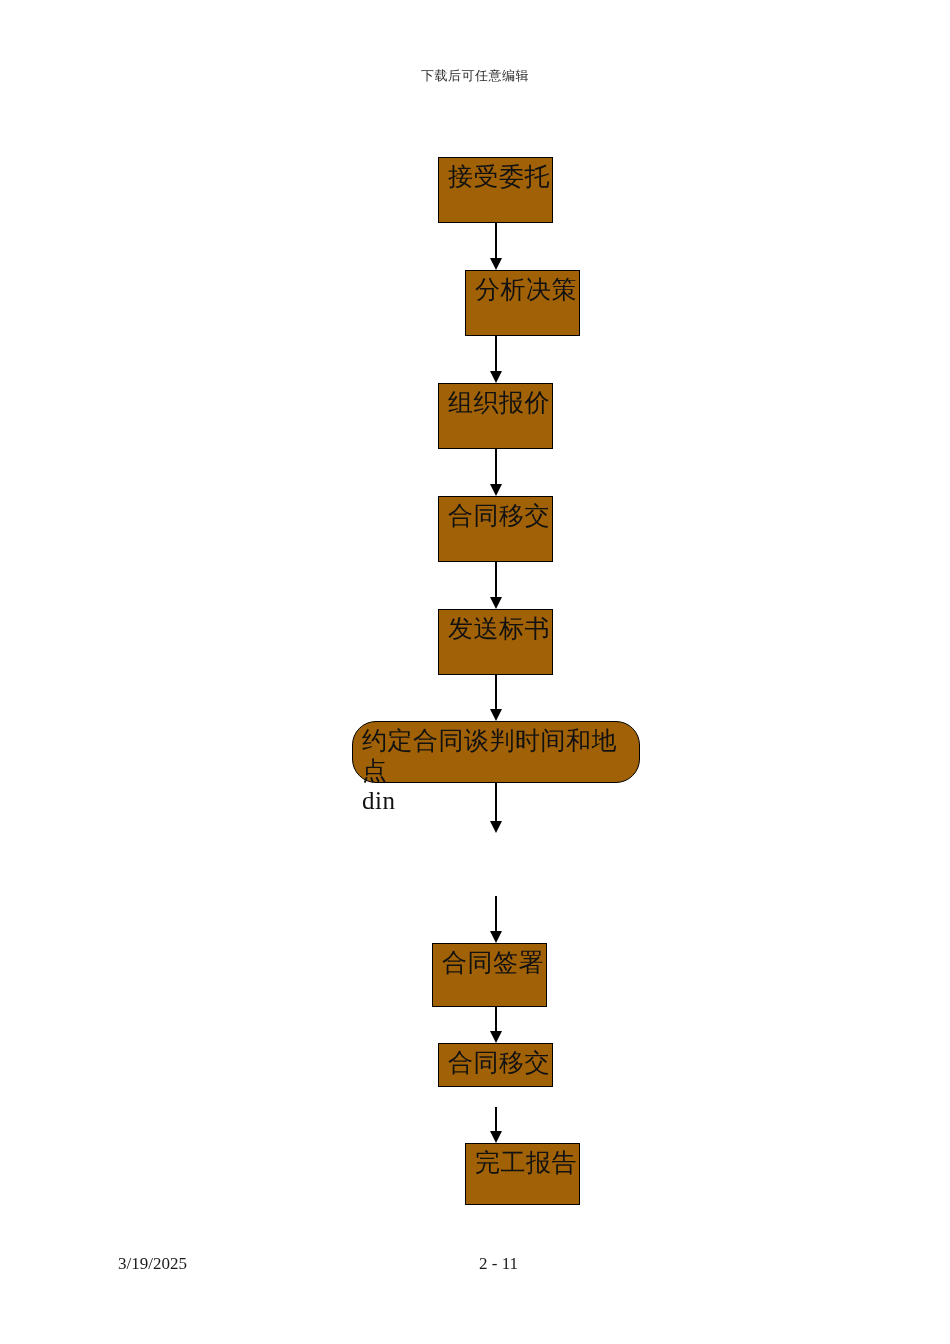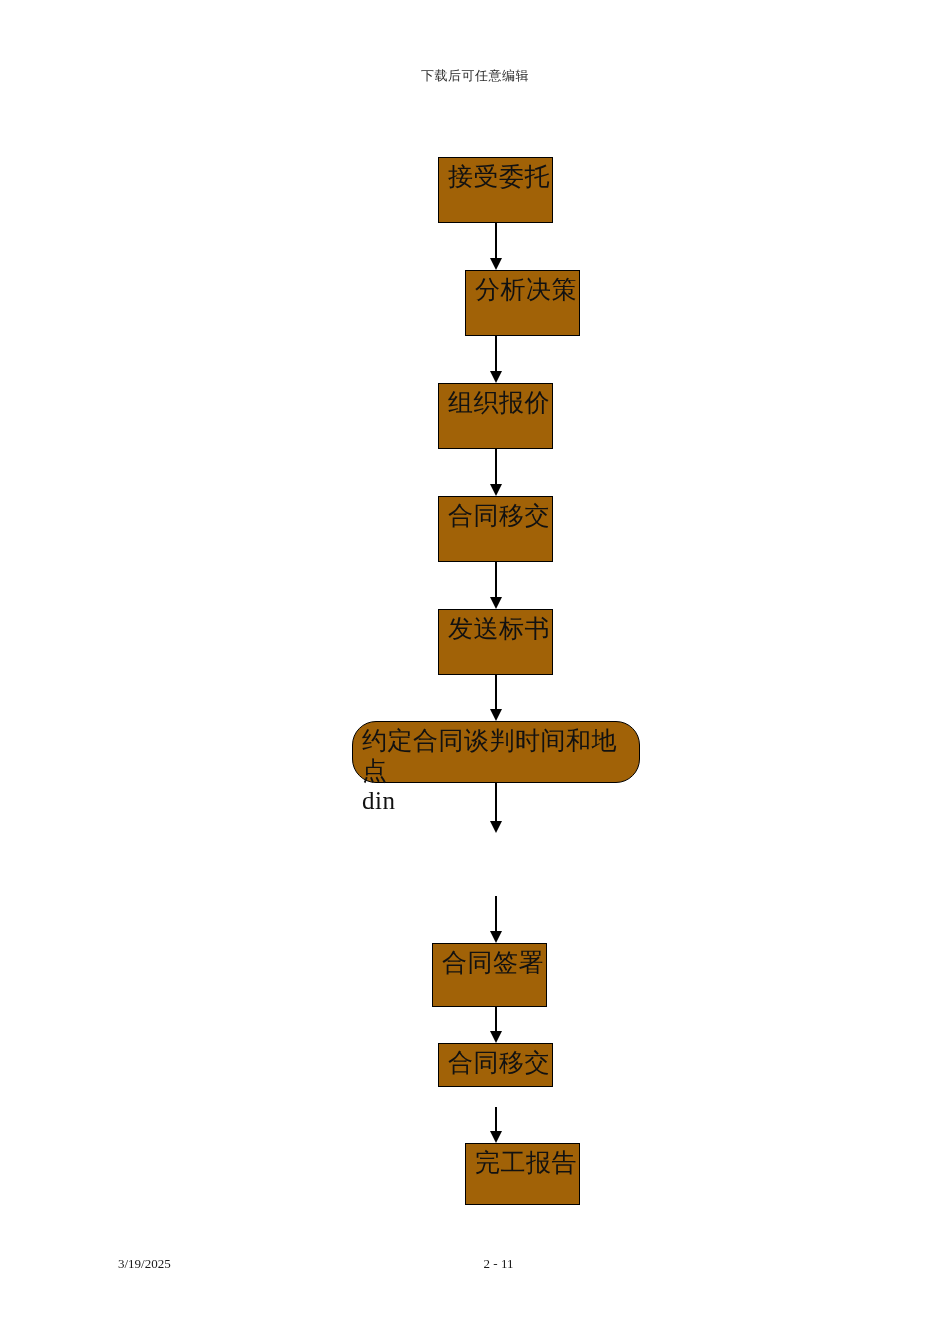--- a/index.html
+++ b/index.html
@@ -84,21 +84,21 @@
   }
 
   
   .doc-footer {
     position: absolute;
     left: 0;
     top: 1252px;
     width: 950px;
     height: 24px;
     font-family: "Liberation Serif", "DejaVu Serif", serif;
-    font-size: 13px;
+    font-size: 17px;
     line-height: 24px;
     color: #1a1a1a;
   }
   .footer-date {
     position: absolute;
     left: 118px;
     top: 0;
   }
   .footer-page {
     position: absolute;

